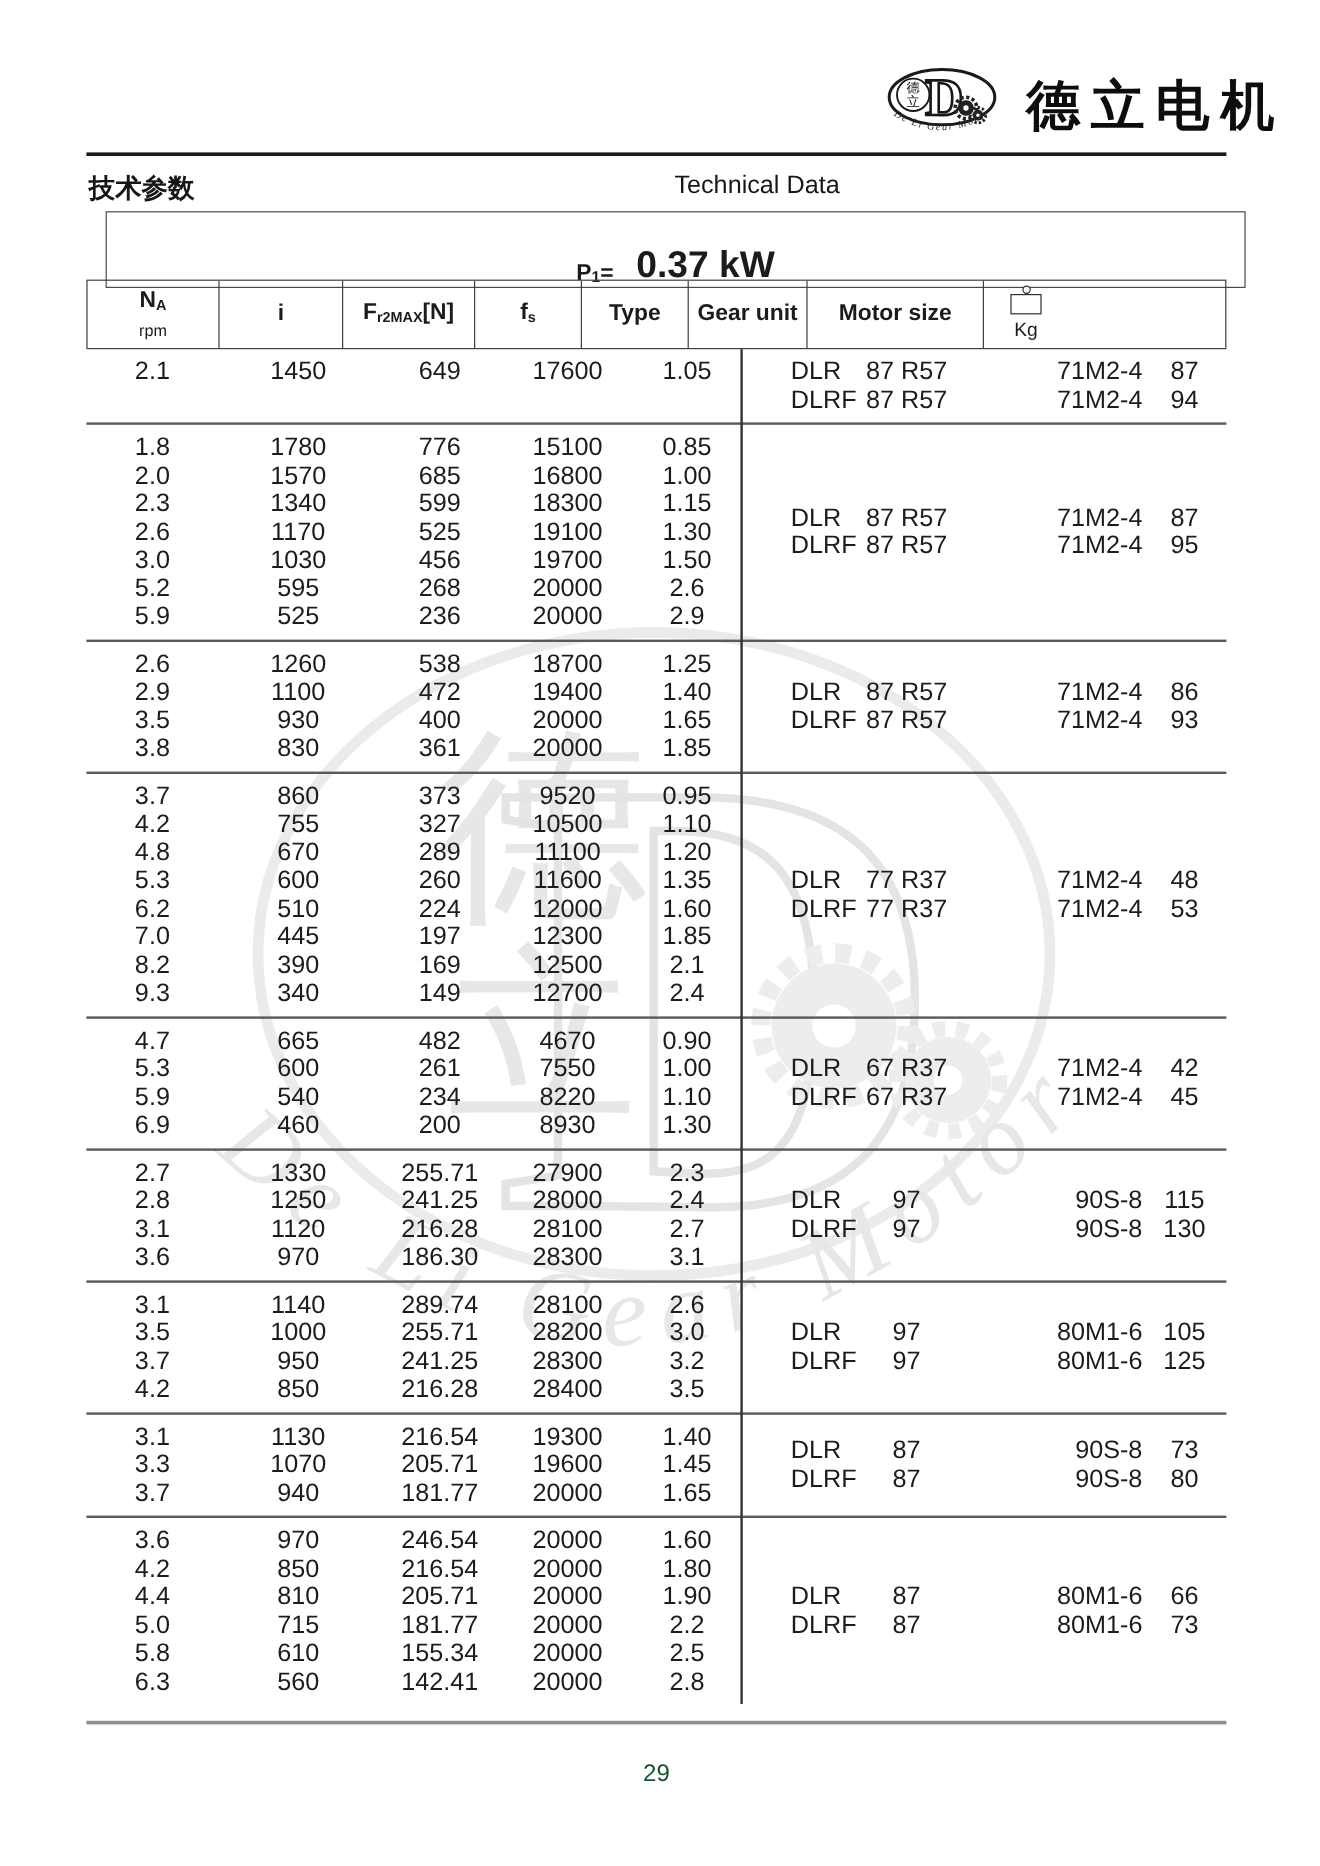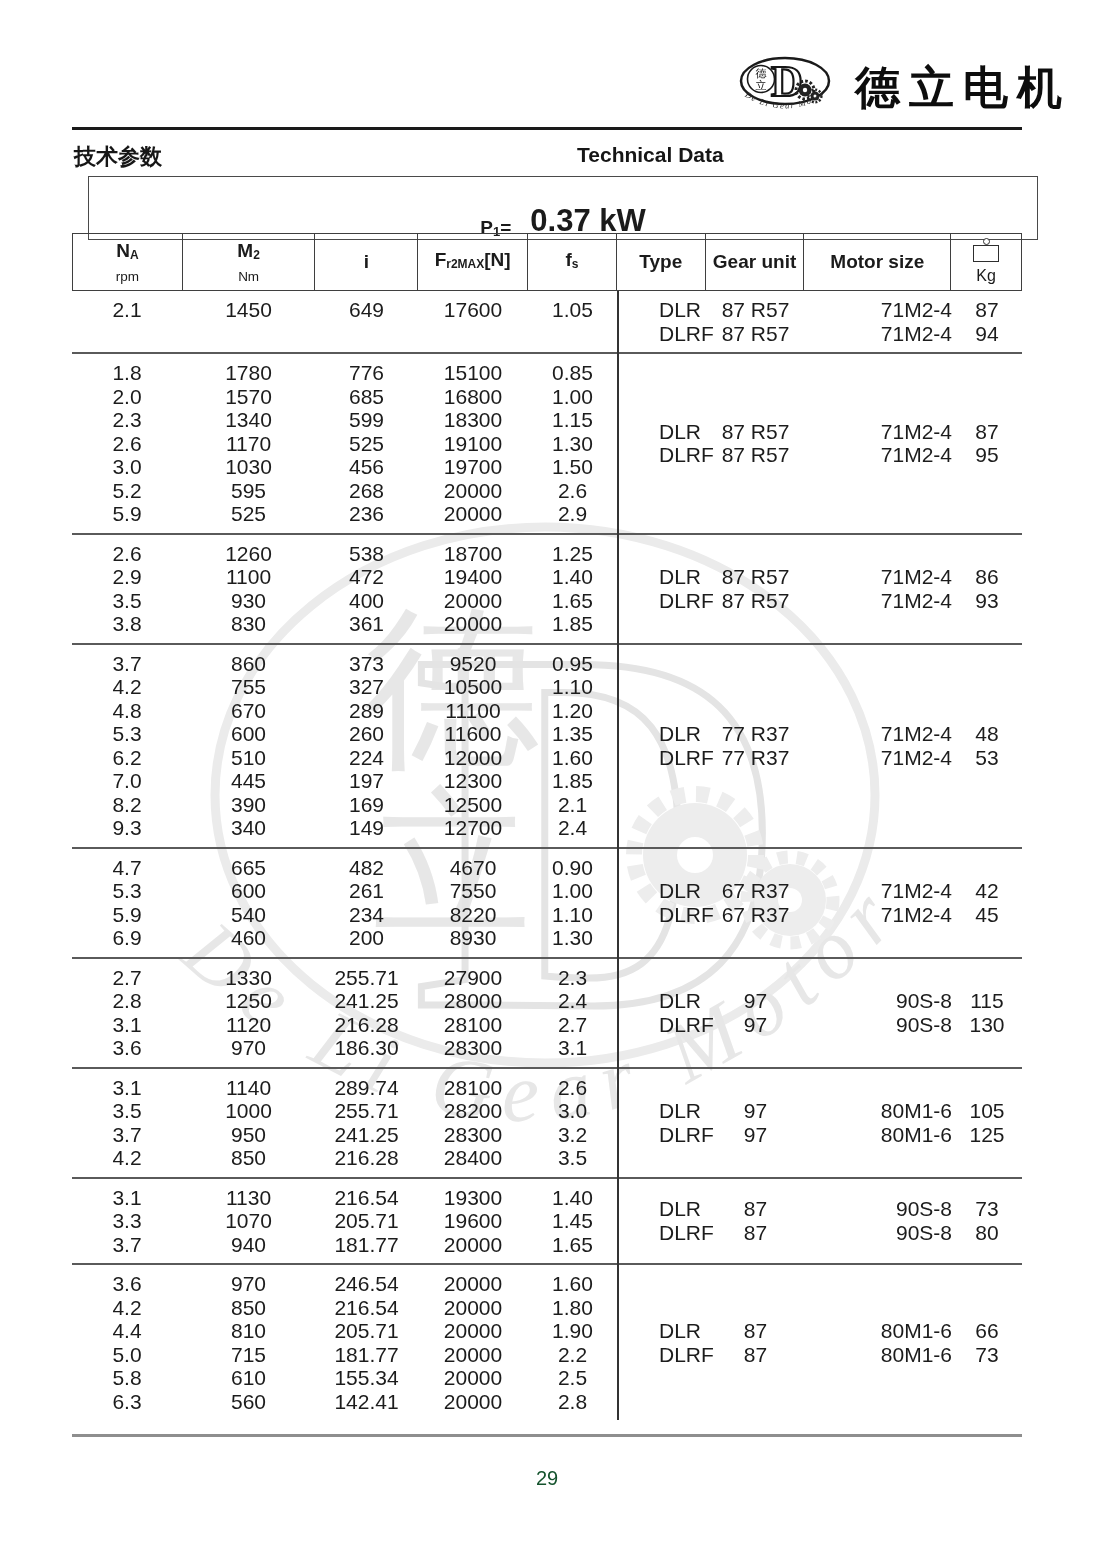--- a/index.html
+++ b/index.html
@@ -19,21 +19,21 @@
   
   .brand-row{position:absolute;left:661px;top:44px;display:flex;align-items:center;}
   .brand-cn{
     font-family:"DejaVu Serif","Liberation Serif",serif;font-weight:700;
     font-size:45px;letter-spacing:9px;color:#0d0d0d;margin-left:10px;white-space:nowrap;
   }
   .top-rule{position:absolute;left:0;top:127px;width:100%;height:3px;background:#1a1a1a;}
 
   .section-row{position:absolute;left:0;top:142px;width:100%;height:28px;}
   .section-cn{position:absolute;left:2px;top:0;font-size:22px;font-weight:700;color:#161616;}
-  .section-en{position:absolute;left:505px;top:1px;font-size:21px;font-weight:700;color:#161616;}
+  .section-en{position:absolute;left:490px;top:1px;font-size:21px;font-weight:400;color:#161616;}
 
   
   .title-box{
     position:absolute;left:16px;top:176px;width:100%;height:64px;box-sizing:border-box;
     border:1.6px solid #4a4a4a;display:flex;align-items:flex-end;justify-content:center;
   }
   .p-small{font-size:19px;font-weight:700;letter-spacing:0;}
   .p-small sub{font-size:13px;vertical-align:-2px;}
   .p-big{font-size:31px;font-weight:700;letter-spacing:0;margin-left:19px;}
 
@@ -141,24 +141,20 @@
     <div class="title-box">
       <span class="p-small"><span>P</span><sub>1</sub><span>=</span></span>
       <span class="p-big">0.37 kW</span>
     </div>
 
     <div class="thead">
       <div class="th w0">
         <div class="th-main"><span>N</span><sub>A</sub></div>
         <div class="th-unit">rpm</div>
       </div>
-      <div class="th w1">
-        <div class="th-main"><span>M</span><sub>2</sub></div>
-        <div class="th-unit">Nm</div>
-      </div>
       <div class="th w2">
         <div class="th-main"><span>i</span></div>
       </div>
       <div class="th w3">
         <div class="th-main"><span>F</span><sub>r2MAX</sub><span>[N]</span></div>
       </div>
       <div class="th w4">
         <div class="th-main"><span>f</span><sub>s</sub></div>
       </div>
       <div class="th w5">

